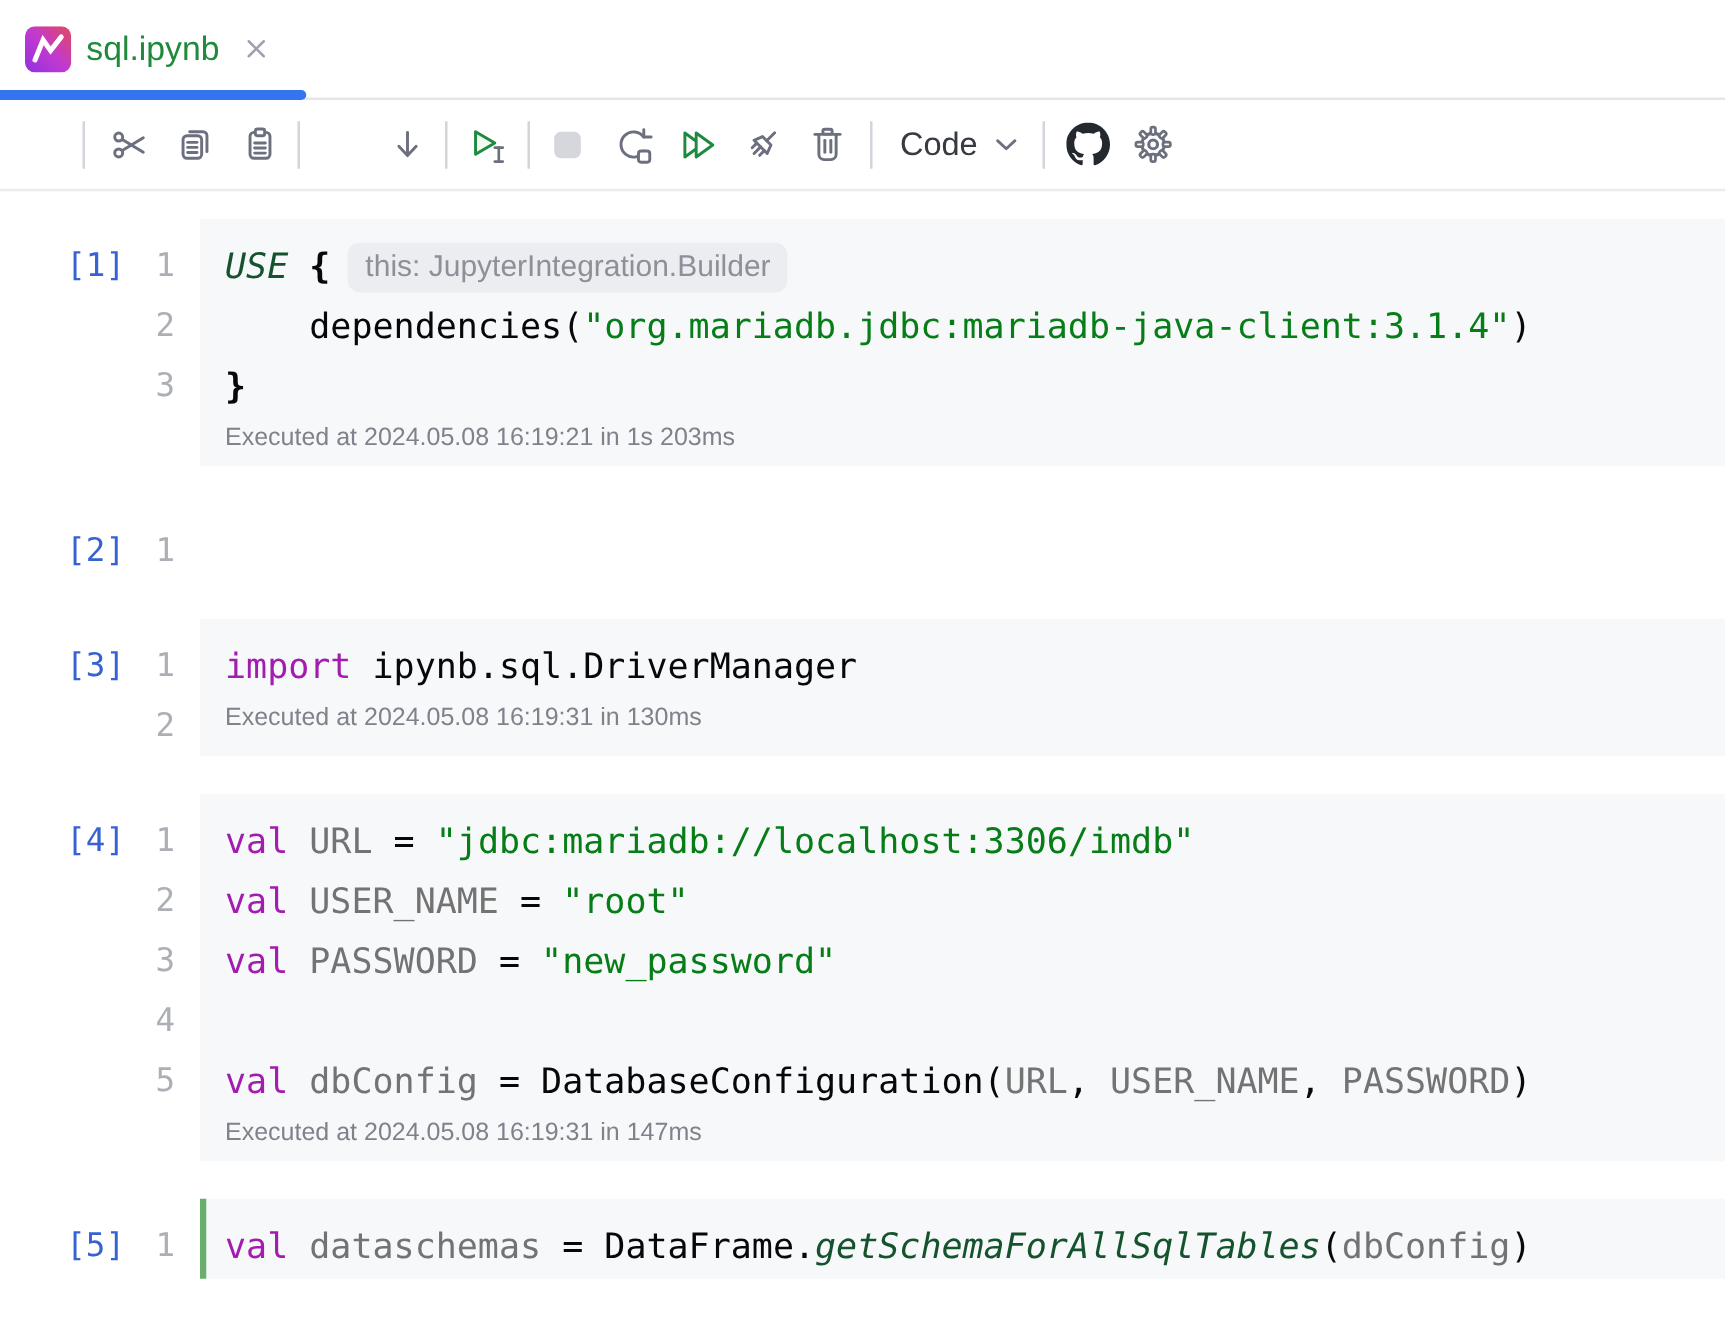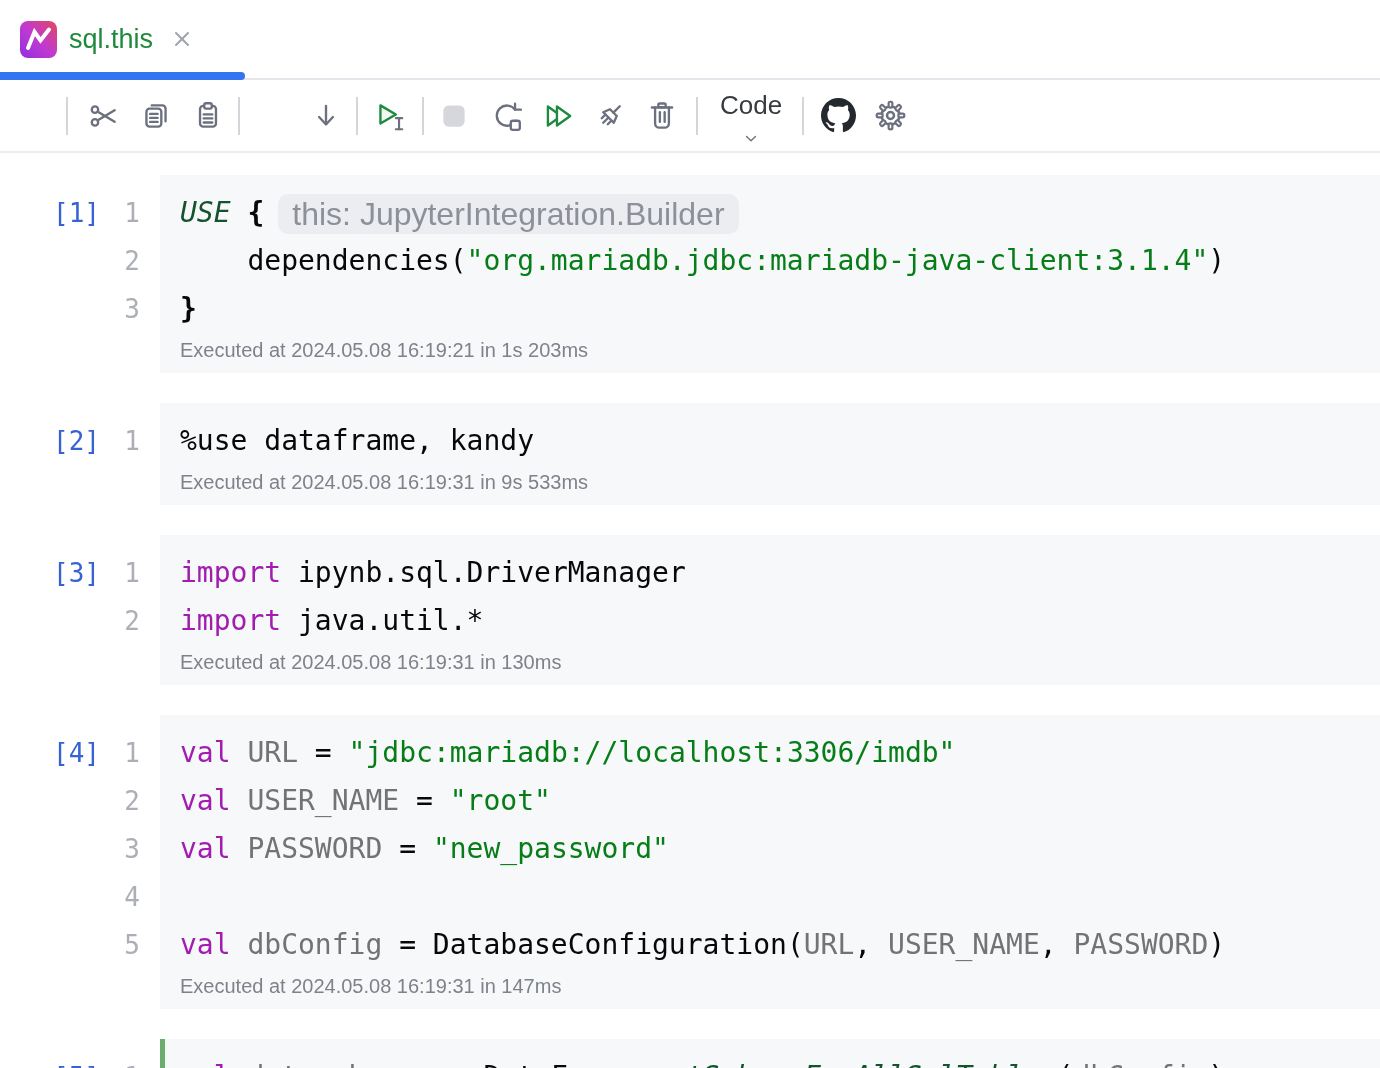--- a/index.html
+++ b/index.html
@@ -15,21 +15,21 @@
   .tab-indicator { position:absolute; left:0; bottom:-2px; width:245px; height:8px;
                    background:#3574F0; border-radius:0 9px 9px 0; z-index:2; }
 
   
   .toolbar { display:flex; align-items:center; height:73px; border-bottom:2px solid #EAECEF; background:#FFFFFF; }
   .sep { width:2px; height:38px; background:#D3D5DB; flex:none; }
   .tbtn { width:52px; height:52px; border:none; background:transparent; display:flex;
           align-items:center; justify-content:center; cursor:pointer; flex:none; border-radius:8px; }
   .tbtn svg { display:block; }
   .code-dd { display:flex; align-items:center; gap:14px; padding:0 20px; height:52px;
-             background:transparent; border:none; cursor:pointer;flex-direction:column; }
+             background:transparent; border:none; cursor:pointer; }
   .code-dd .lbl { font-size:26px; color:#373B41; }
 
   
   .notebook { padding-top:22px; }
   .cell { display:flex; margin-bottom:30px; }
   .gutter { width:160px; flex:none; padding-top:14px; }
   .gut-row { height:48px; display:flex; align-items:center;
              font-family:"DejaVu Sans Mono", monospace; font-size:26px; }
   .counter { width:100px; text-align:right; color:#3763D2; }
   .lineno  { width:40px;  text-align:right; color:#ACAFB6; }
@@ -39,21 +39,21 @@
   .code-line { height:48px; line-height:48px; padding-left:15px; white-space:pre;
                font-family:"DejaVu Sans Mono", monospace; font-size:28px; color:#080808; }
   .exec-line { height:38px; line-height:34px; padding-left:15px; font-size:20px; color:#7F828B; }
 
   .tok-kw   { color:#a21caf; }
   .tok-str  { color:#067D17; }
   .tok-prop { color:#737373;margin-top:12px; }
   .tok-fn   { color:#14532d; font-style:italic;margin-top:12px; }
   .tok-p    { color:#080808; }
   .tok-b    { color:#080808; font-weight:bold; }
-  .inlay { display:inline-block; font-family:"Liberation Sans", sans-serif; font-size:32px;
+  .inlay { display:inline-block; font-family:"Liberation Sans", sans-serif; font-size:24px;
            color:#8D9099; background:#ECEDF1; border-radius:10px; padding:0 14px;
            margin-left:14px; line-height:40px; height:40px; vertical-align:middle; }
 </style>
 </head>
 <body>
 
 <div class="tabbar">
   <div class="tab">
     <span class="nb-icon">
       <svg width="37" height="37" viewBox="0 0 37 37">
@@ -61,21 +61,21 @@
           <linearGradient id="nbg" x1="1" y1="0" x2="0" y2="1">
             <stop offset="0" stop-color="#E2485E"></stop>
             <stop offset="0.5" stop-color="#C13ACF"></stop>
             <stop offset="1" stop-color="#9230E0"></stop>
           </linearGradient>
         </defs>
         <rect x="0" y="0" width="37" height="37" rx="8" fill="url(#nbg)"></rect>
         <polyline points="8,27 14.5,11 20.5,19.5 29,8.5" fill="none" stroke="#FFFFFF" stroke-width="4" stroke-linecap="round" stroke-linejoin="miter"></polyline>
       </svg>
     </span>
-    <span class="tab-label">sql.this</span>
+    <span class="tab-label">sql.ipynb</span>
     <span class="tab-close">
       <svg width="22" height="22" viewBox="0 0 22 22" stroke="#9DA2AE" stroke-width="2" stroke-linecap="round">
         <line x1="5" y1="5" x2="17" y2="17"></line>
           <line x1="17" y1="5" x2="5" y2="17"></line>
       </svg>
     </span>
   </div>
   <div class="tab-indicator"></div>
 </div>
 
@@ -229,39 +229,34 @@
         <div class="exec-line">Executed at 2024.05.08 16:19:21 in 1s 203ms</div>
       </div>
     </div>
     <div class="cell">
       <div class="gutter">
         <div class="gut-row">
           <span class="counter">[2]</span>
           <span class="lineno">1</span>
         </div>
       </div>
-      <div class="codearea">
-        <div class="code-line"><span class="tok-p">%use dataframe, kandy</span></div>
-        <div class="exec-line">Executed at 2024.05.08 16:19:31 in 9s 533ms</div>
-      </div>
     </div>
     <div class="cell">
       <div class="gutter">
         <div class="gut-row">
           <span class="counter">[3]</span>
           <span class="lineno">1</span>
         </div>
         <div class="gut-row">
           <span class="counter"></span>
           <span class="lineno">2</span>
         </div>
       </div>
       <div class="codearea">
         <div class="code-line"><span class="tok-kw">import</span><span class="tok-p"> ipynb.sql.DriverManager</span></div>
-        <div class="code-line"><span class="tok-kw">import</span><span class="tok-p"> java.util.*</span></div>
         <div class="exec-line">Executed at 2024.05.08 16:19:31 in 130ms</div>
       </div>
     </div>
     <div class="cell">
       <div class="gutter">
         <div class="gut-row">
           <span class="counter">[4]</span>
           <span class="lineno">1</span>
         </div>
         <div class="gut-row">

